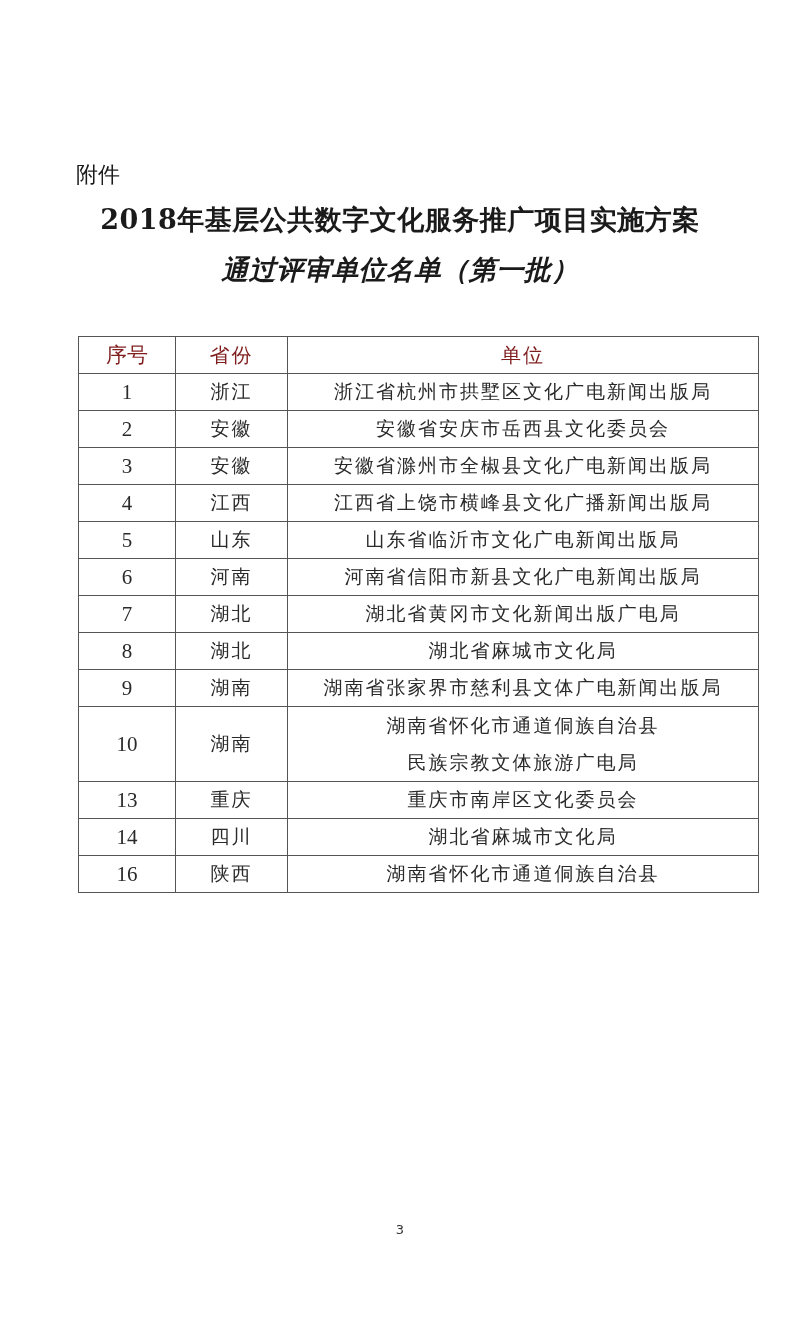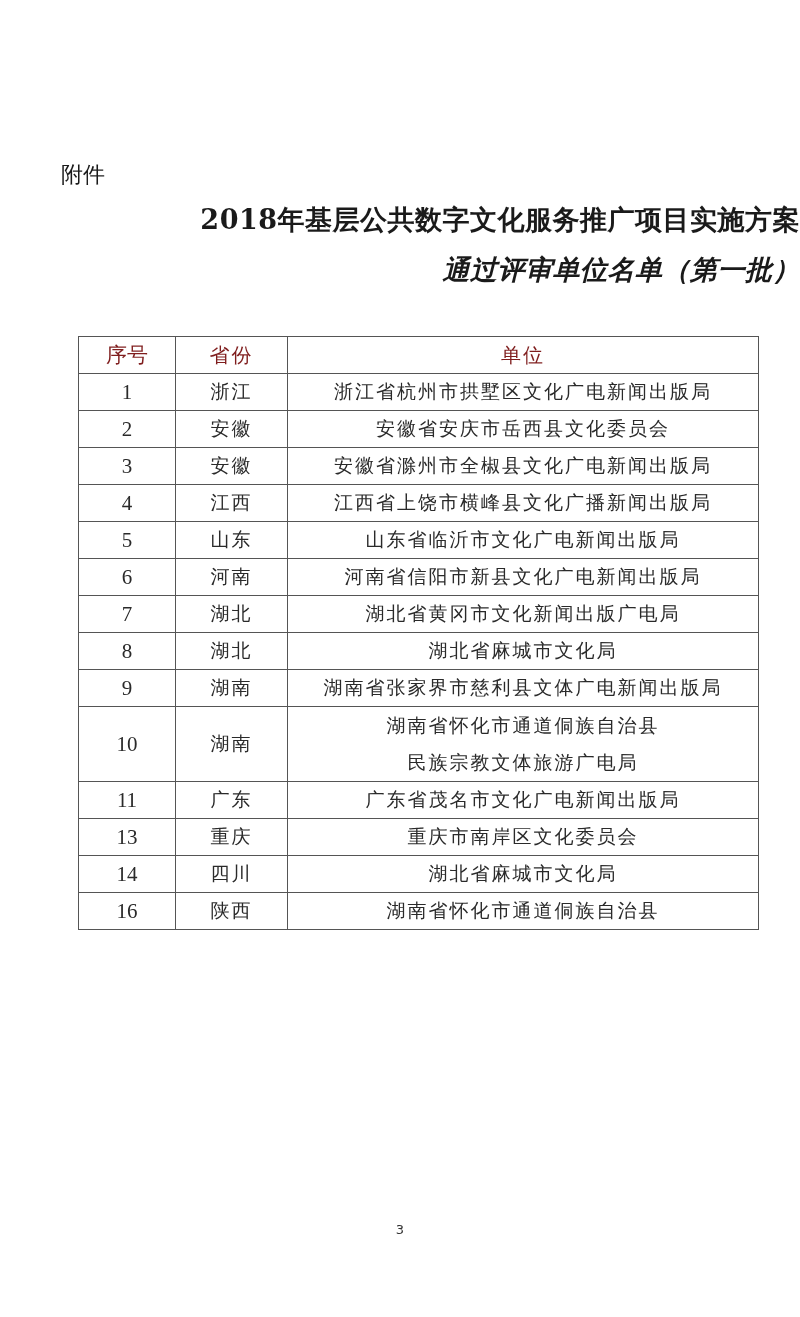--- a/index.html
+++ b/index.html
@@ -1,25 +1,25 @@
 <!DOCTYPE html>
 <html><head>
   <meta charset="utf-8">
   <style>
     html, body { margin:0; padding:0; }
     body {
       width:800px; height:1317px; background:#ffffff; position:relative; overflow:hidden;
       font-family: "DejaVu Serif", "Liberation Serif", serif; color:#222;
     }
     .attach {
-      position:absolute; left:61px; top:160px; font-size:22px;
+      position:absolute; left:76px; top:160px; font-size:22px;
       font-family: Liberation Serif, serif; color:#1a1a1a;
     }
     .title {
-      position:absolute; left:0; width:800px; text-align:right;
+      position:absolute; left:0; width:800px; text-align:center;
       font-size:27px; font-weight:bold; color:#1a1a1a; letter-spacing:0.5px;
     }
     .t1 { top:202px; }
     .t2 { top:252px;font-style:italic; }
     table {
       position:absolute; left:78px; top:336px; width:681px;
       border-collapse:collapse; font-size:19px;
     }
     td, th {
       border:1.3px solid #555; text-align:center; padding:0;
@@ -99,25 +99,20 @@
       </tr>
     <tr class="tall">
       <td class="c1">10</td>
       <td class="c2">湖南</td>
       <td class="c3">
         <span class="line">湖南省怀化市通道侗族自治县</span>
         <span class="line">民族宗教文体旅游广电局</span>
       </td>
     </tr>
     <tr>
-        <td class="c1">11</td>
-        <td class="c2">广东</td>
-        <td class="c3">广东省茂名市文化广电新闻出版局</td>
-      </tr>
-    <tr>
         <td class="c1">13</td>
         <td class="c2">重庆</td>
         <td class="c3">重庆市南岸区文化委员会</td>
       </tr>
     <tr>
         <td class="c1">14</td>
         <td class="c2">四川</td>
         <td class="c3">湖北省麻城市文化局</td>
       </tr>
     <tr>

